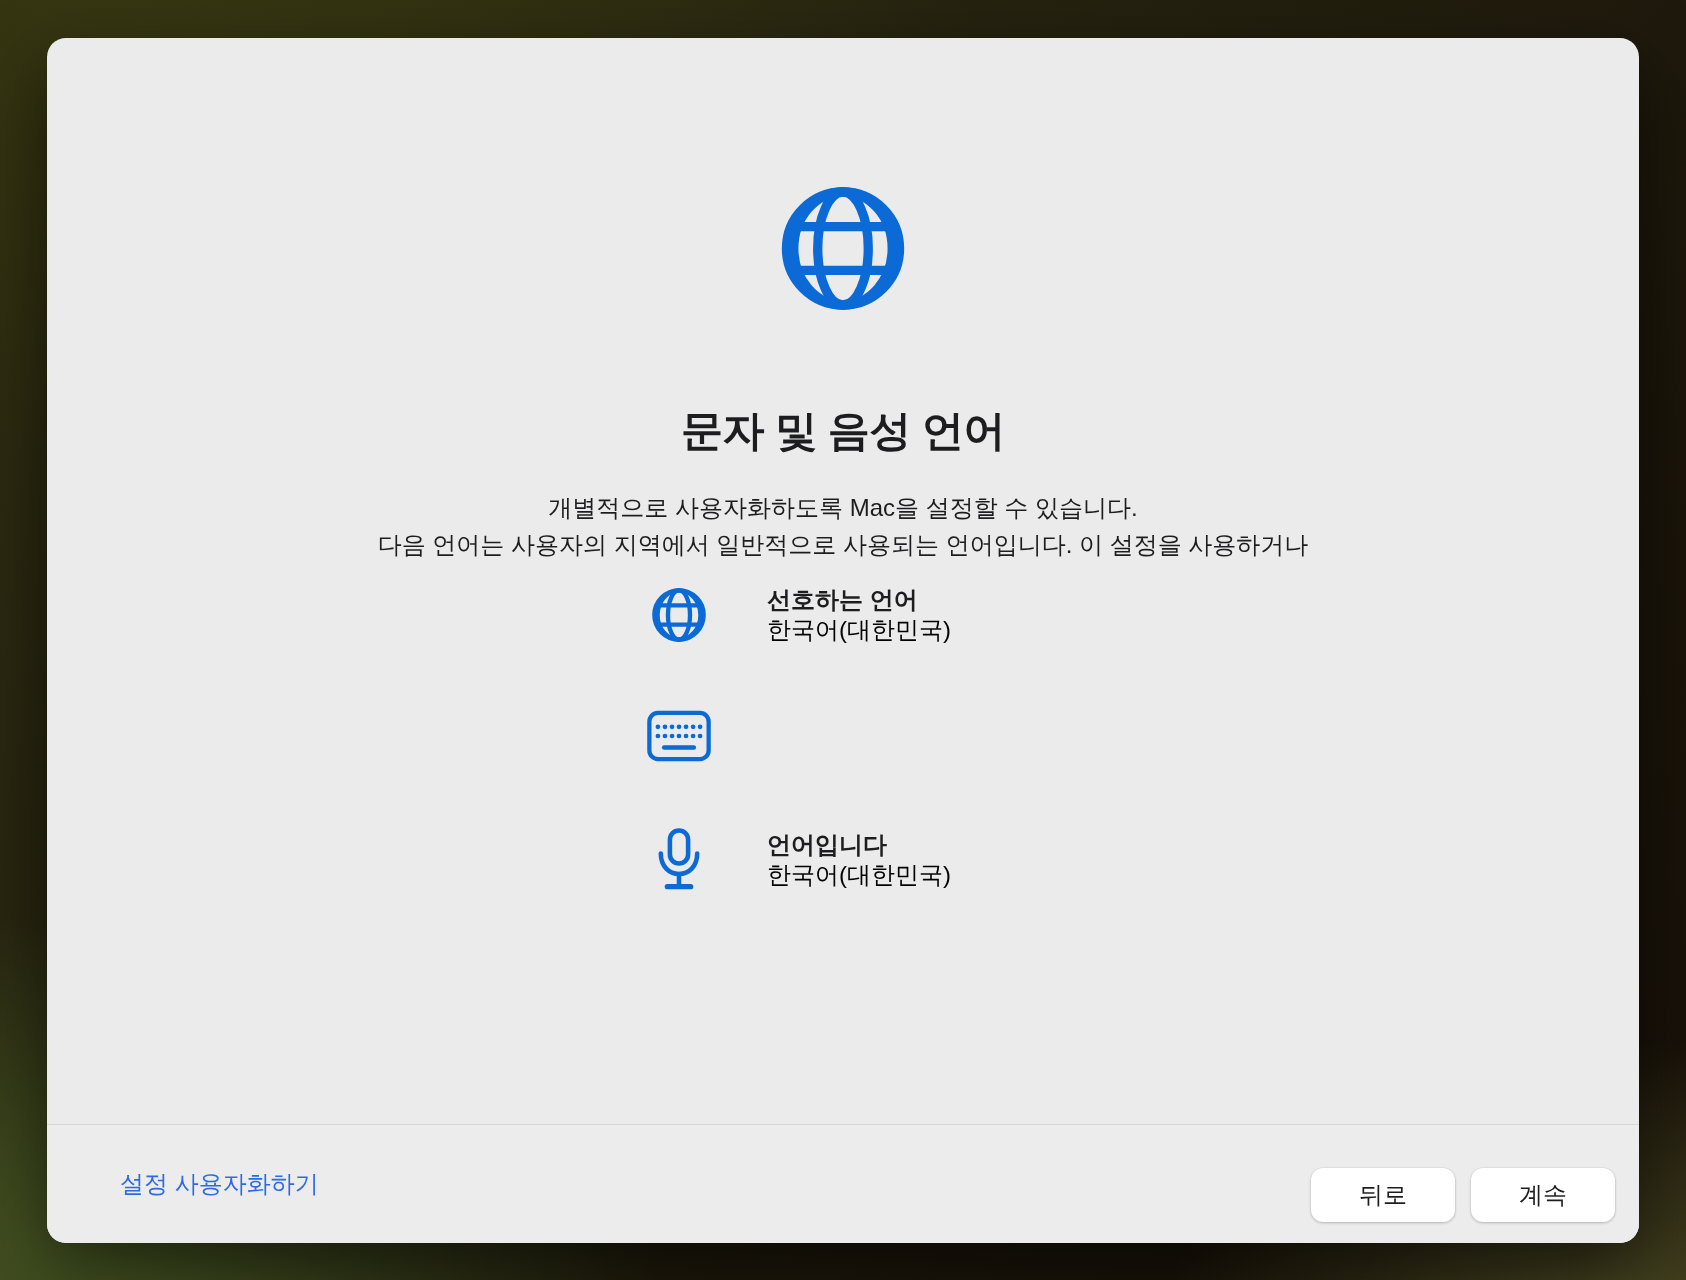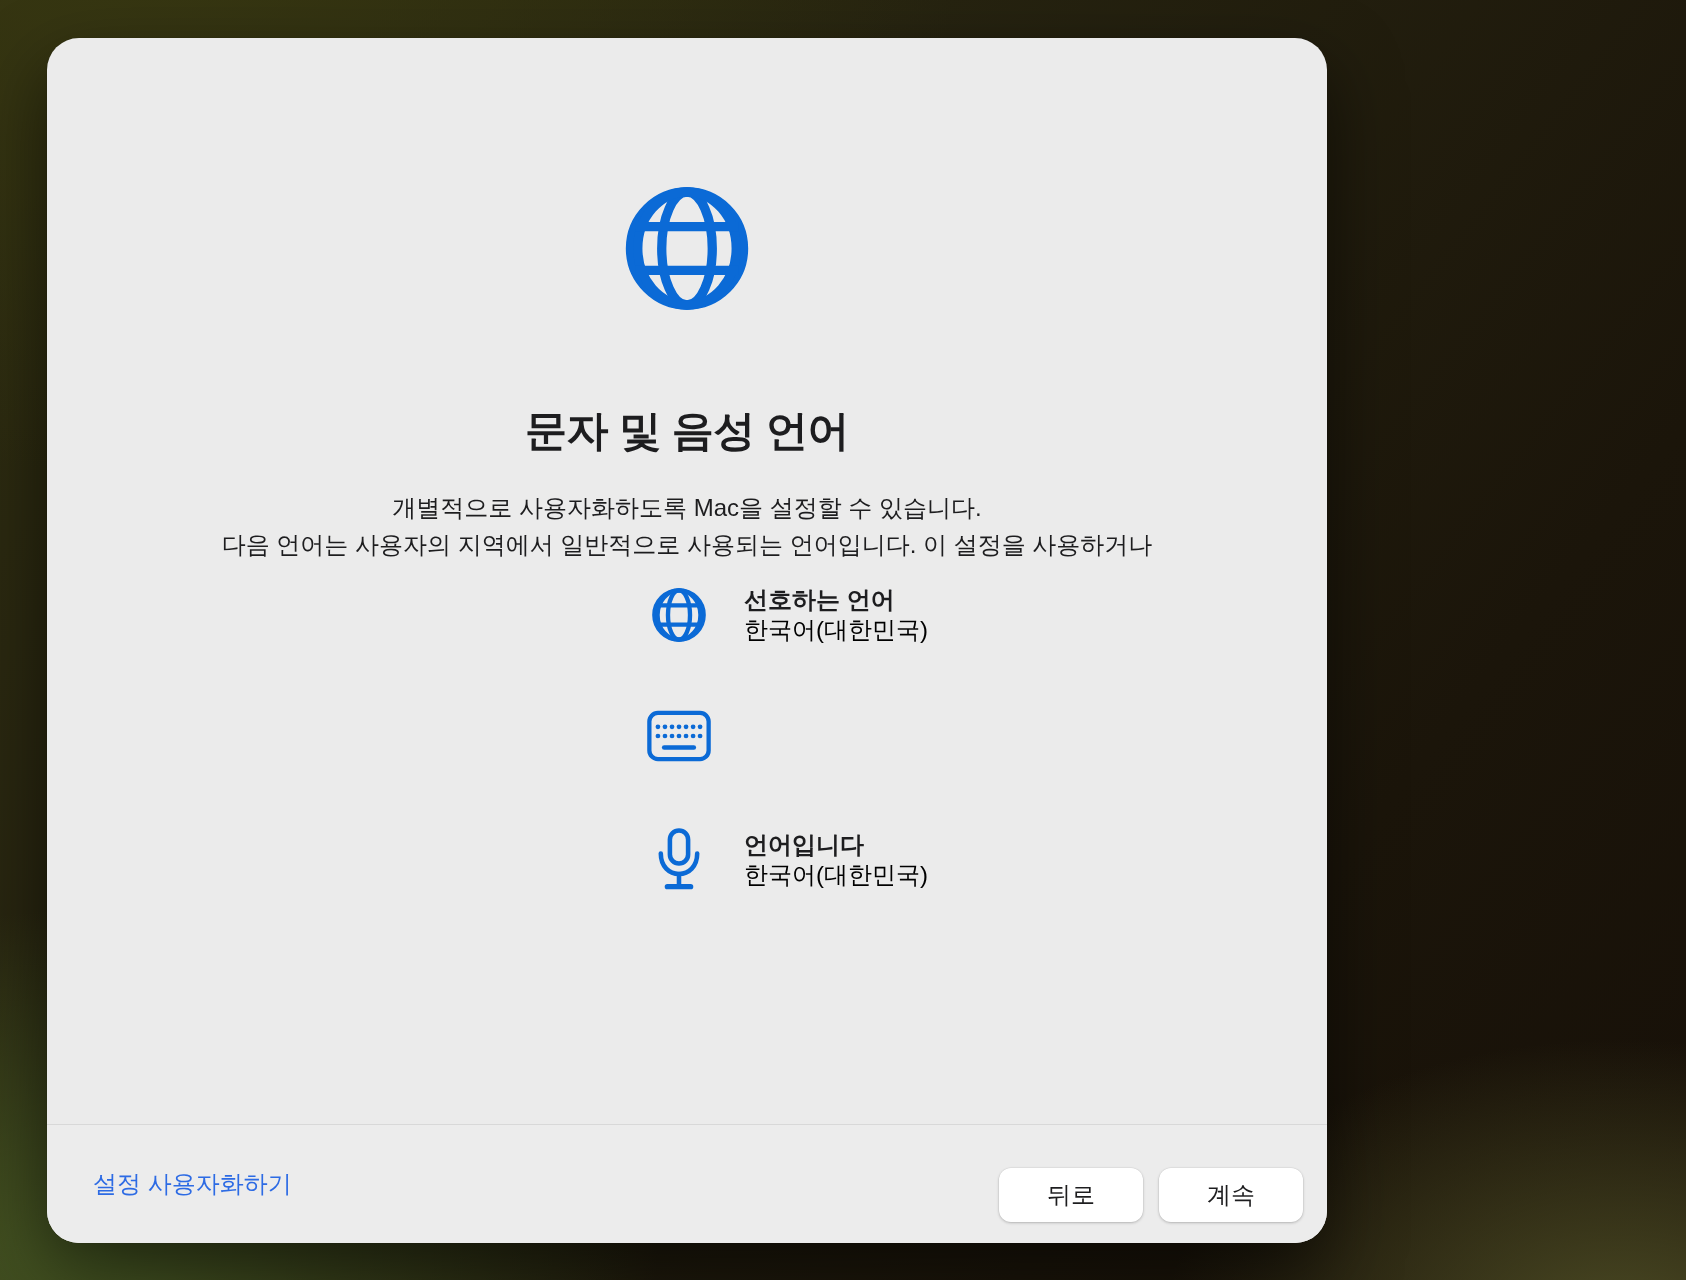--- a/index.html
+++ b/index.html
@@ -10,23 +10,23 @@
       radial-gradient(55% 45% at 6% 98%, rgba(72,90,36,0.95) 0%, rgba(72,90,36,0) 60%),
       radial-gradient(45% 38% at 96% 104%, rgba(84,84,40,0.85) 0%, rgba(84,84,40,0) 60%),
       radial-gradient(70% 60% at 8% -5%, rgba(56,56,18,0.9) 0%, rgba(56,56,18,0) 70%),
       linear-gradient(128deg, #2f2e10 0%, #262310 35%, #1b150a 75%, #171008 100%);
     position: relative;
   }
 
   .window {
     position: absolute;
     left: 47px; top: 38px;
-    width: 1280px; height: 1205px;
+    width: 1592px; height: 1205px;
     background: #ebebeb;
-    border-radius: 32px;
+    border-radius: 19px;
     box-shadow: 0 30px 70px rgba(0,0,0,0.55), 0 0 1px rgba(0,0,0,0.3);
     overflow: hidden;
   }
 
   .hero-globe {
     position: absolute;
     top: 144px; left: 50%;
     transform: translateX(-50%);
     width: 133px; height: 133px;
   }
@@ -65,21 +65,21 @@
 
   .row-icon {
     width: 66px;
     display: flex;
     align-items: center;
     justify-content: center;
     margin-right: 32px;
     flex: 0 0 66px;
   }
 
-  .row-text { text-align: left; }
+  .row-text { text-align: left; margin-left: 23px; }
 
   .row-title {
     font-size: 24px;
     font-weight: 700;
     line-height: 30px;
     color: #1d1d1f;
   }
 
   .row-line {
     font-size: 24px;
@@ -90,21 +90,21 @@
 
   .footer {
     position: absolute;
     left: 0; bottom: 0;
     width: 100%; height: 119px;
     border-top: 1.5px solid #d8d8d8;
     background: #ececec;
     display: flex;
     align-items: center;
     justify-content: space-between;
-    padding: 0 24px 0 46px;
+    padding: 0 24px 0 73px;
   }
 
   .customize-link {
     font-size: 24px;
     color: #2d6be4;
     cursor: pointer;
     text-decoration: none;
   }
 
   .footer-buttons { display: flex; gap: 16px; }

